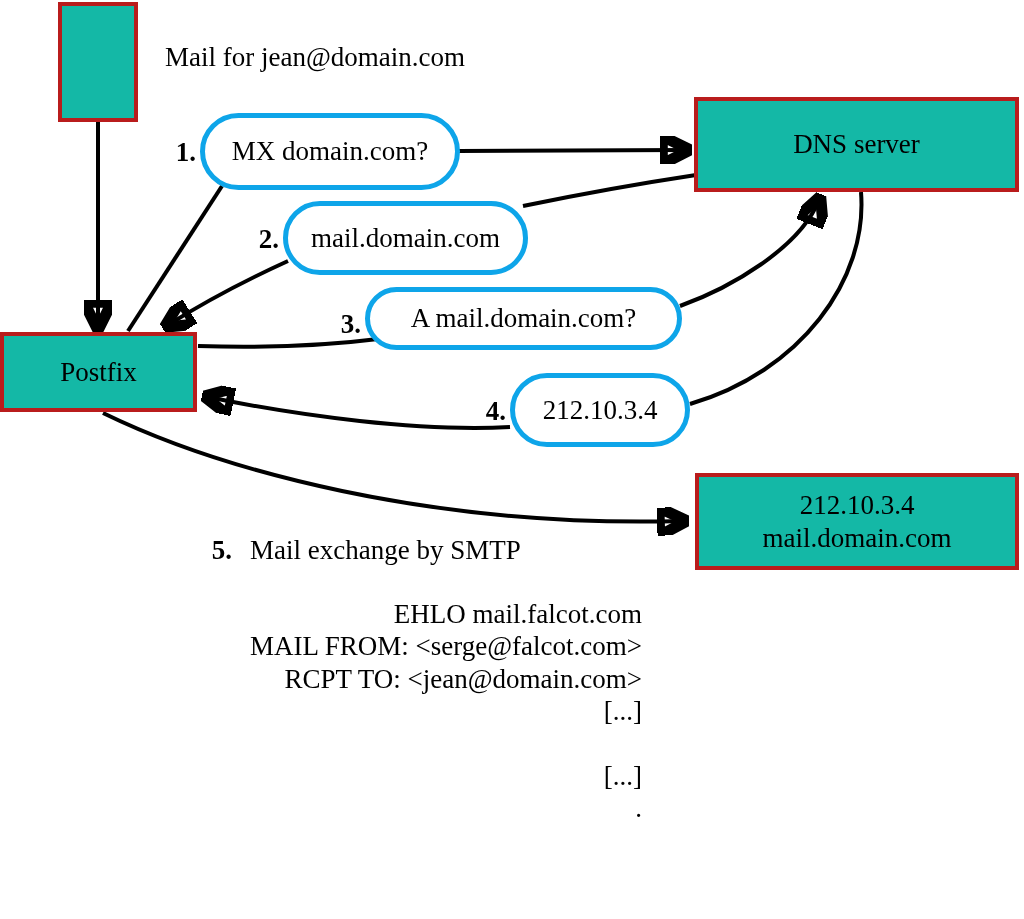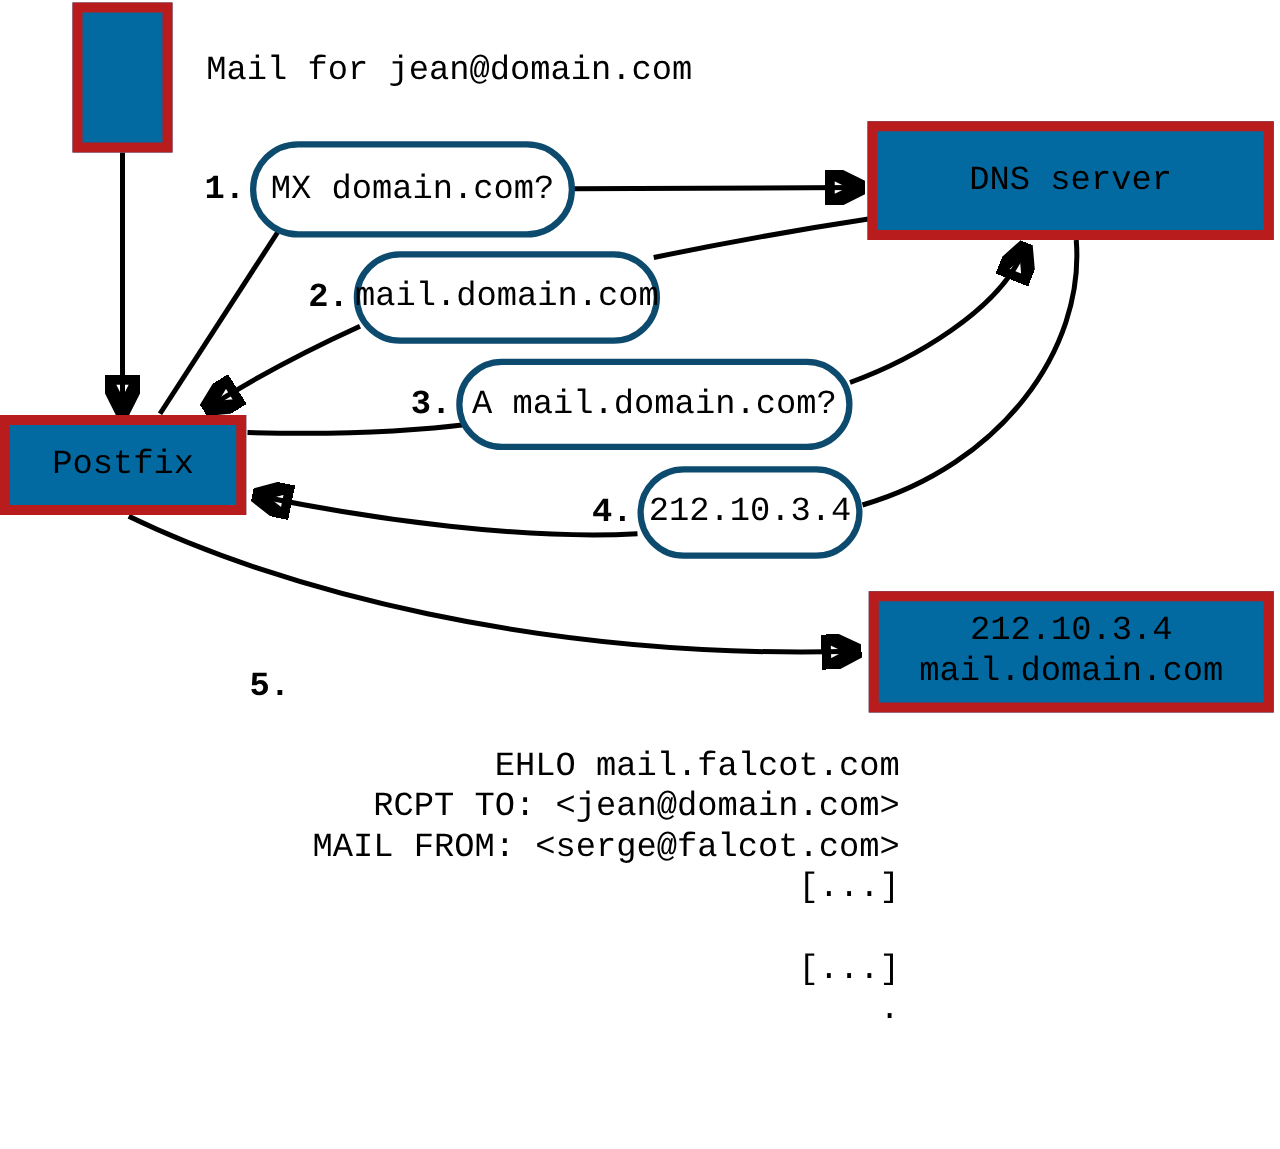--- a/index.html
+++ b/index.html
@@ -1,43 +1,43 @@
 <!DOCTYPE html>
 <html><head>
 <meta charset="utf-8">
 <style>
   html,body{margin:0;padding:0;background:#ffffff;}
   .canvas{
     position:relative;width:1024px;height:919px;background:#ffffff;
-    font-family:Liberation Mono, monospace;color:#000;
+    font-family:Liberation Serif, serif;color:#000;
     overflow:hidden;
   }
   .connectors{position:absolute;left:0;top:0;width:1024px;height:919px;}
   .connectors path{stroke:#000;stroke-width:4;fill:none;}
-  .rect{position:absolute;border:8px solid #b91c1c;background:#0369a1;box-sizing:border-box;}
+  .rect{position:absolute;border:4px solid #b91c1c;background:#14b8a6;box-sizing:border-box;}
   .node{display:flex;align-items:center;justify-content:center;font-size:27px;}
   .node.multi{flex-direction:column;line-height:33px;}
   .pill{
-    position:absolute;border:5px solid #0c4a6e;border-radius:45px;background:#fff;
+    position:absolute;border:5px solid #0ea5e9;border-radius:45px;background:#fff;
     box-sizing:border-box;display:flex;align-items:center;justify-content:center;
     font-size:27px;white-space:nowrap;
   }
   .stepnum{
     position:absolute;font-weight:bold;font-size:27px;width:46px;
     text-align:right;line-height:30px;
   }
   .caption{position:absolute;font-size:27px;line-height:30px;white-space:nowrap;}
   .envelope{left:58px;top:2px;width:80px;height:120px;}
   .title{left:165px;top:42px;}
   .postfix{left:0px;top:332px;width:197px;height:80px;text-align:center;}
   .dns{left:694px;top:97px;width:325px;height:95px;}
   .mailserver{left:695px;top:473px;width:324px;height:97px;}
   .pill-1{left:200px;top:113px;width:260px;height:77px;}
   .pill-2{left:283px;top:201px;width:245px;height:74px;}
-  .pill-3{left:365px;top:287px;width:317px;height:73px;}
+  .pill-3{left:365px;top:287px;width:317px;height:63px;}
   .pill-4{left:510px;top:373px;width:180px;height:74px;}
   .num-1{left:150px;top:137px;}
   .num-2{left:233px;top:224px;}
   .num-3{left:315px;top:309px;}
   .num-4{left:460px;top:396px;}
   .num-5{left:160px;top:535px;width:72px;}
   .step5-label{left:250px;top:535px;}
   .smtp{position:absolute;left:250px;top:598px;font-size:27px;}
   .smtp-line{height:32.4px;line-height:32.4px;white-space:pre;min-width:10px;text-align:right;}
 </style>
@@ -95,24 +95,25 @@
   <div class="pill pill-3">
     <span>A mail.domain.com?</span>
   </div>
 
   <div class="stepnum num-4">4.</div>
   <div class="pill pill-4">
     <span>212.10.3.4</span>
   </div>
 
   <div class="stepnum num-5">5.</div>
+  <div class="caption step5-label">Mail exchange by SMTP</div>
 
   <div class="smtp">
     <div class="smtp-line">EHLO mail.falcot.com</div>
+    <div class="smtp-line">MAIL FROM: &lt;serge@falcot.com&gt;</div>
     <div class="smtp-line">RCPT TO: &lt;jean@domain.com&gt;</div>
-    <div class="smtp-line">MAIL FROM: &lt;serge@falcot.com&gt;</div>
     <div class="smtp-line">[...]</div>
     <div class="smtp-line"></div>
     <div class="smtp-line">[...]</div>
     <div class="smtp-line">.</div>
   </div>
 
 </div>
 
 </body></html>

